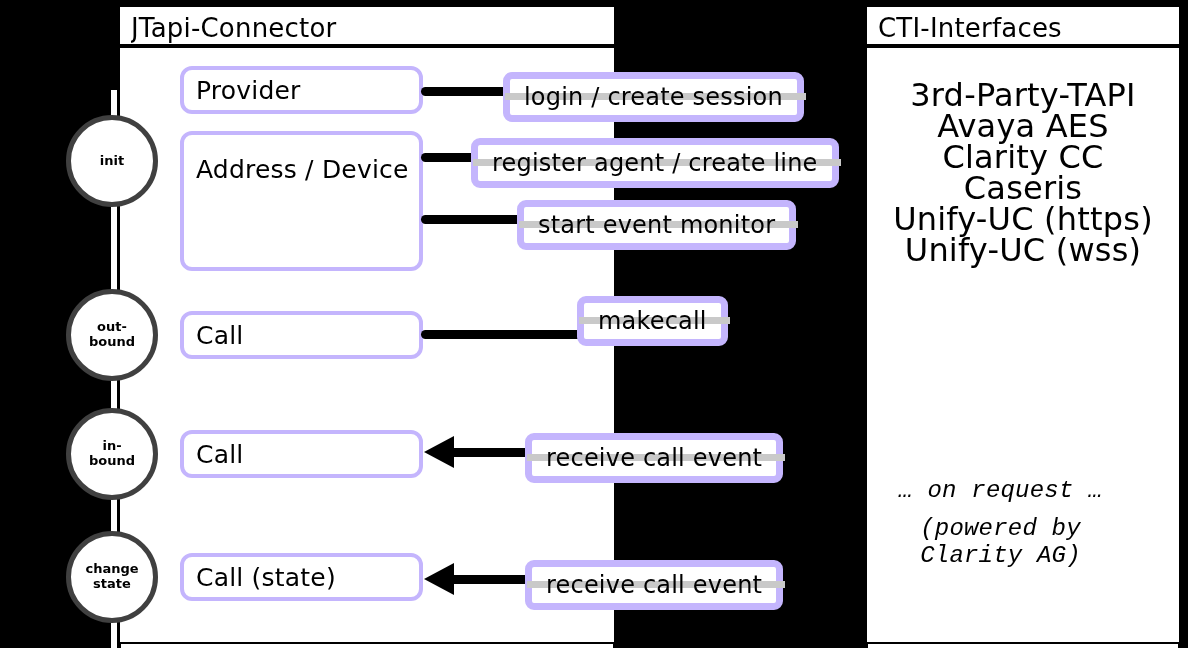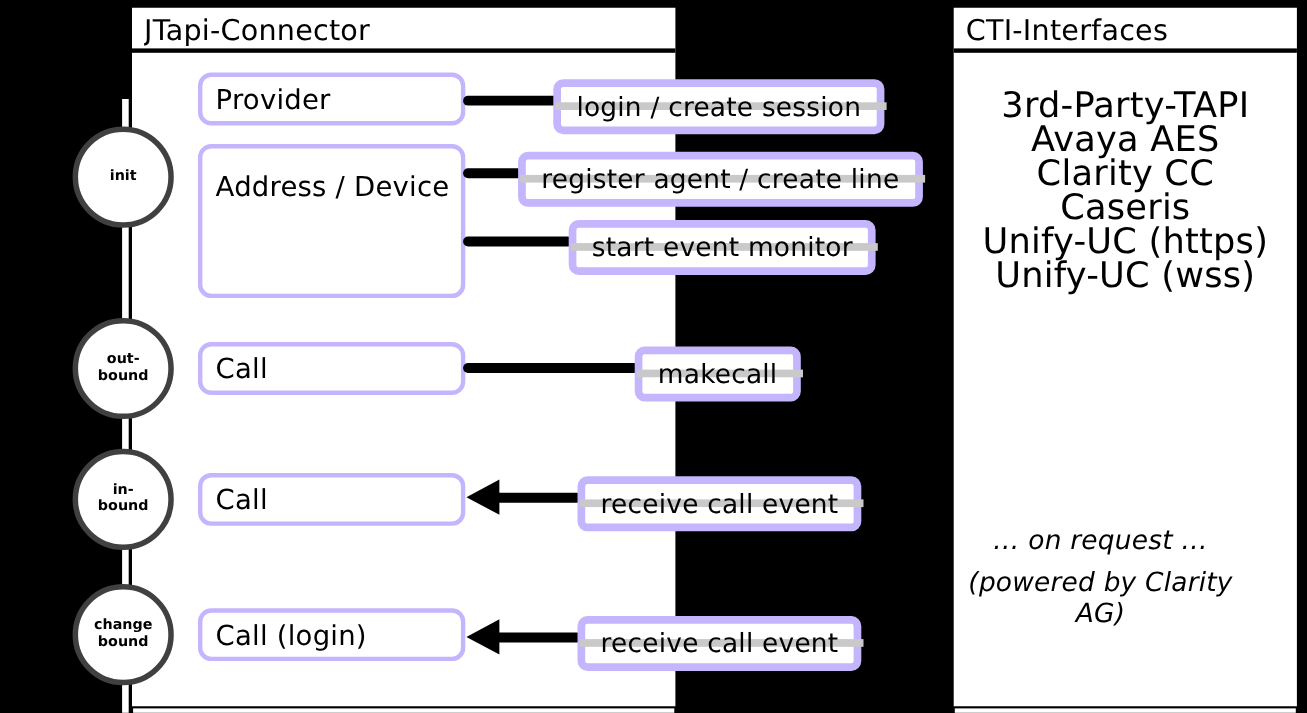--- a/index.html
+++ b/index.html
@@ -75,32 +75,32 @@
     letter-spacing:0.2px;
   }
   .edge-label::before{
     content:"";position:absolute;left:-5px;right:-9px;top:50%;height:7px;
     margin-top:-4px;background:#c9c9c9;z-index:0;
   }
   .edge-label > span{position:relative;z-index:1;}
   #edge-label-0{left:503px;top:72px;}
   #edge-label-1{left:471px;top:138px;}
   #edge-label-2{left:517px;top:200px;}
-  #edge-label-3{left:577px;top:315px;}
+  #edge-label-3{left:577px;top:296px;}
   #edge-label-4{left:525px;top:433px;}
   #edge-label-5{left:525px;top:560px;}
 
   
   #cti-list{
     position:absolute;left:868px;top:80px;width:310px;z-index:1;
     text-align:center;font-size:32px;line-height:31px;letter-spacing:0.2px;
   }
   .cti-note{
     position:absolute;left:868px;width:265px;z-index:1;text-align:center;
-    font-size:24px;font-style:italic;letter-spacing:0.2px;
+    font-size:24px;font-style:italic;letter-spacing:0.2px;font-family:Liberation Mono, monospace;
   }
   #cti-note-request{top:477px;}
   #cti-note-powered{top:515px;}
 </style>
 </head>
 <body>
 
 <div class="panel" id="jtapi-panel">
   <div class="panel-title">JTapi-Connector</div>
   <div class="panel-sep"></div>
@@ -124,27 +124,27 @@
 <div class="cti-note" id="cti-note-request">… on request …</div>
 <div class="cti-note" id="cti-note-powered">(powered by Clarity AG)</div>
 
 <div id="phase-spine"></div>
 <div class="phase-circle" id="phase-init">init</div>
 <div class="phase-circle" id="phase-outbound">out-
 bound</div>
 <div class="phase-circle" id="phase-inbound">in-
 bound</div>
 <div class="phase-circle" id="phase-changestate">change
-bound</div>
+state</div>
 
 <div class="node" id="node-provider">Provider</div>
 <div class="node" id="node-address">Address / Device</div>
 <div class="node" id="node-call-outbound">Call</div>
 <div class="node" id="node-call-inbound">Call</div>
-<div class="node" id="node-call-state">Call (login)</div>
+<div class="node" id="node-call-state">Call (state)</div>
 
 <div class="edge-line" id="edge-line-0"></div>
 <div class="edge-label" id="edge-label-0"><span>login / create session</span></div>
 
 <div class="edge-line" id="edge-line-1"></div>
 <div class="edge-label" id="edge-label-1"><span>register agent / create line</span></div>
 
 <div class="edge-line" id="edge-line-2"></div>
 <div class="edge-label" id="edge-label-2"><span>start event monitor</span></div>
 

